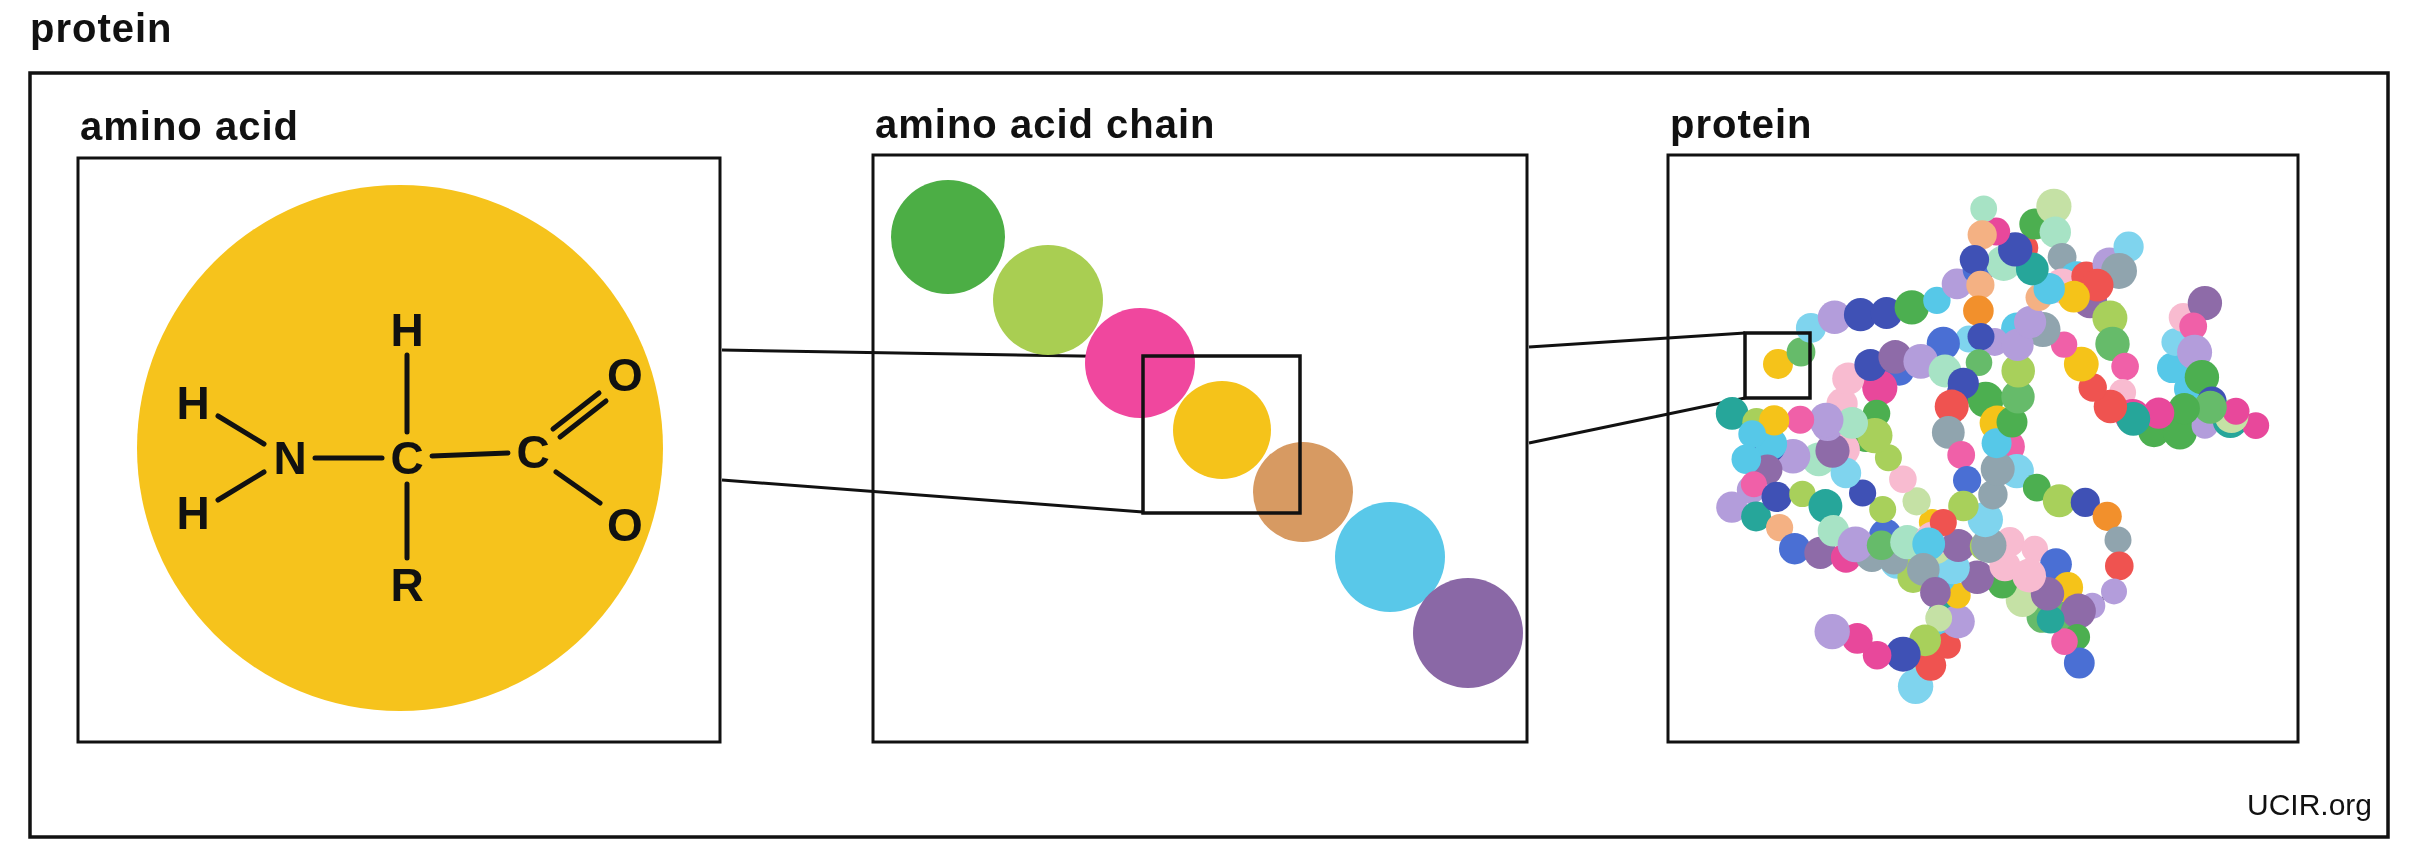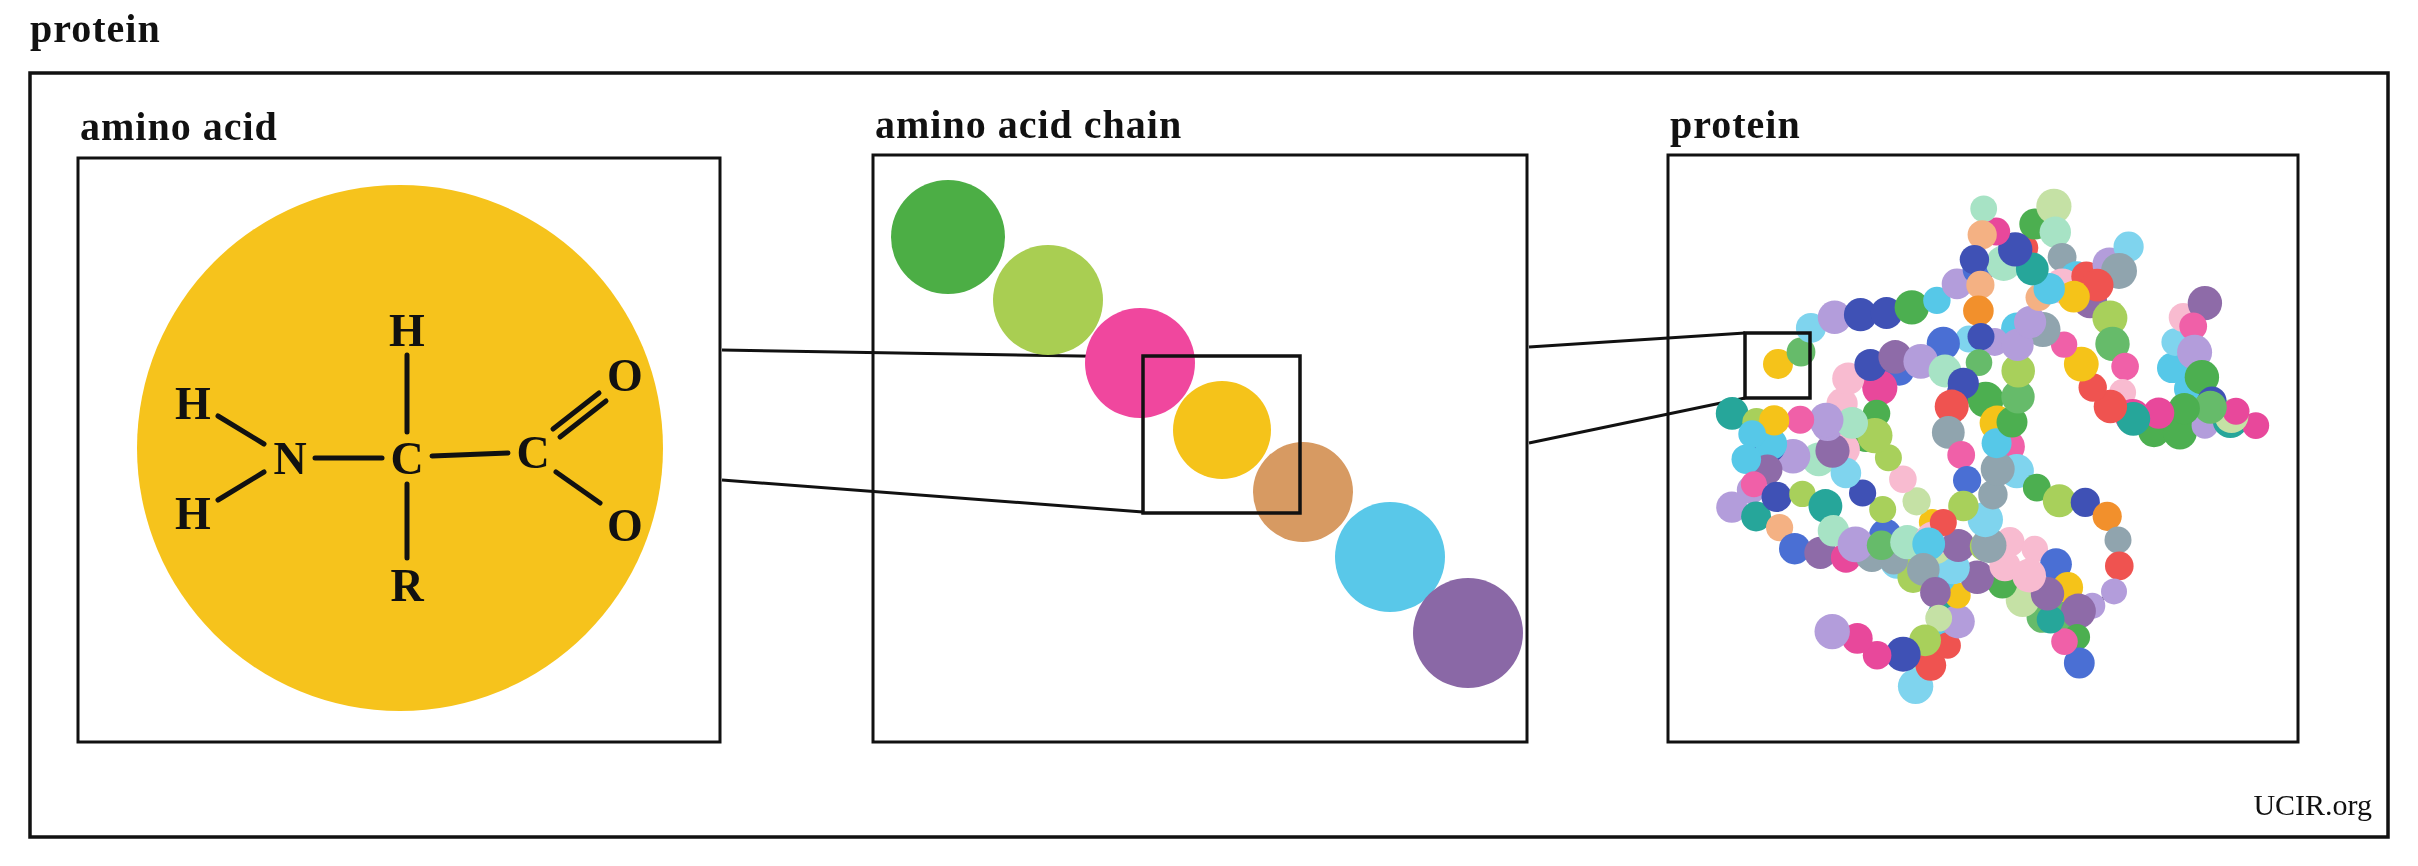--- a/index.html
+++ b/index.html
@@ -1,20 +1,20 @@
 <!DOCTYPE html>
 <html><head>
 <meta charset="utf-8">
 <style>
   html,body{margin:0;padding:0;background:#ffffff;}
   #stage{
     position:relative;
     width:2418px;height:866px;
     background:#ffffff;
-    font-family:Liberation Serif, serif;
+    font-family:Liberation Sans, sans-serif;
   }
   svg{display:block;}
   text{fill:#111111;}
   .title-text{font-size:40px;font-weight:600;letter-spacing:1px;}
   .panel-label{font-size:40px;font-weight:600;letter-spacing:1px;}
   .watermark{font-size:30px;font-weight:400;}
   .atom-label{font-size:46px;font-weight:600;text-anchor:middle;}
   .frame{fill:none;stroke:#111111;stroke-width:3.5px;}
   .panel-frame{fill:none;stroke:#111111;stroke-width:3px;}
   .zoom-box{fill:none;stroke:#111111;stroke-width:3.5px;}

